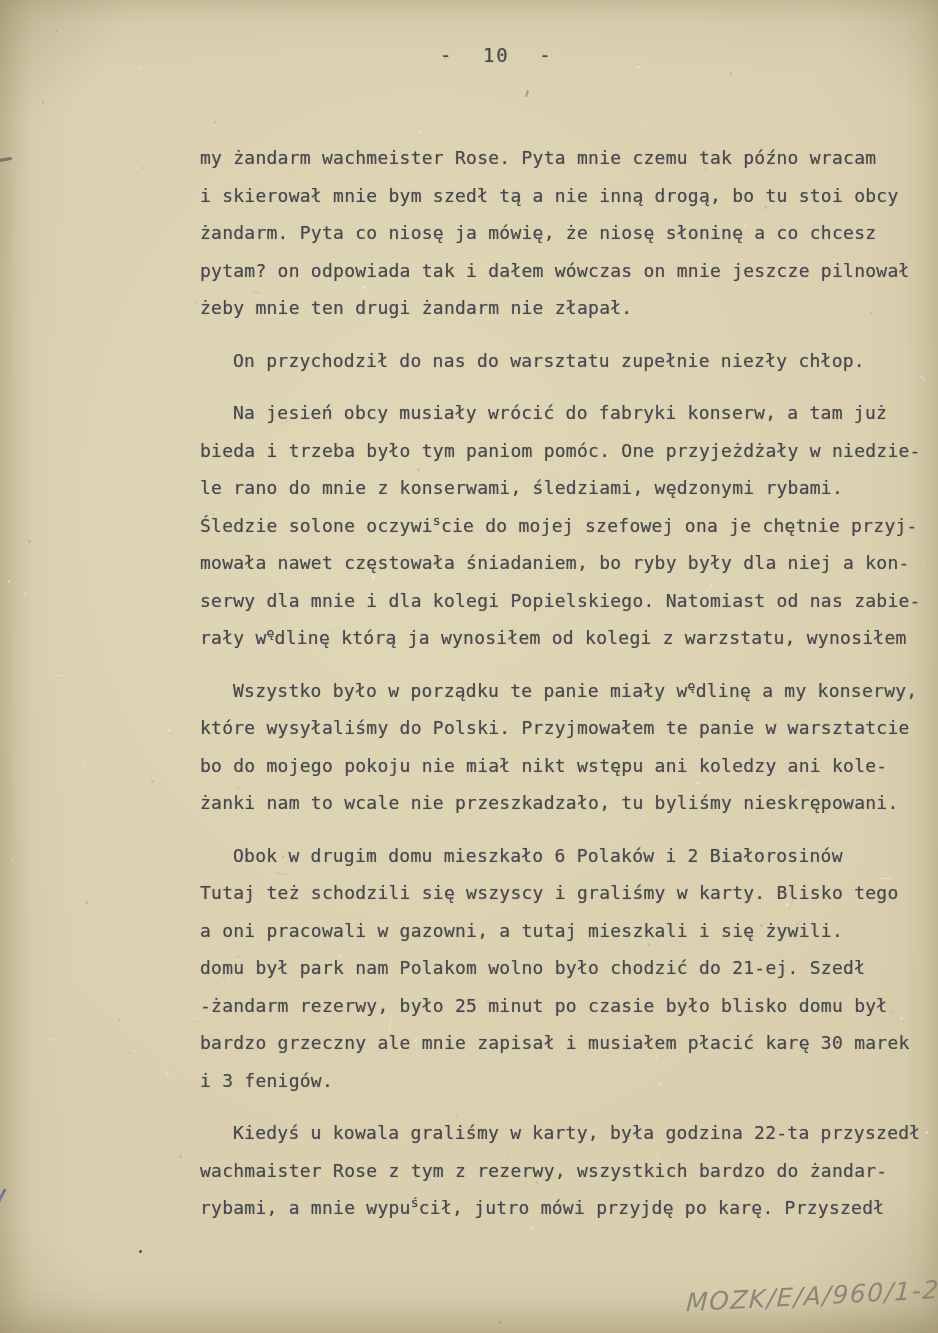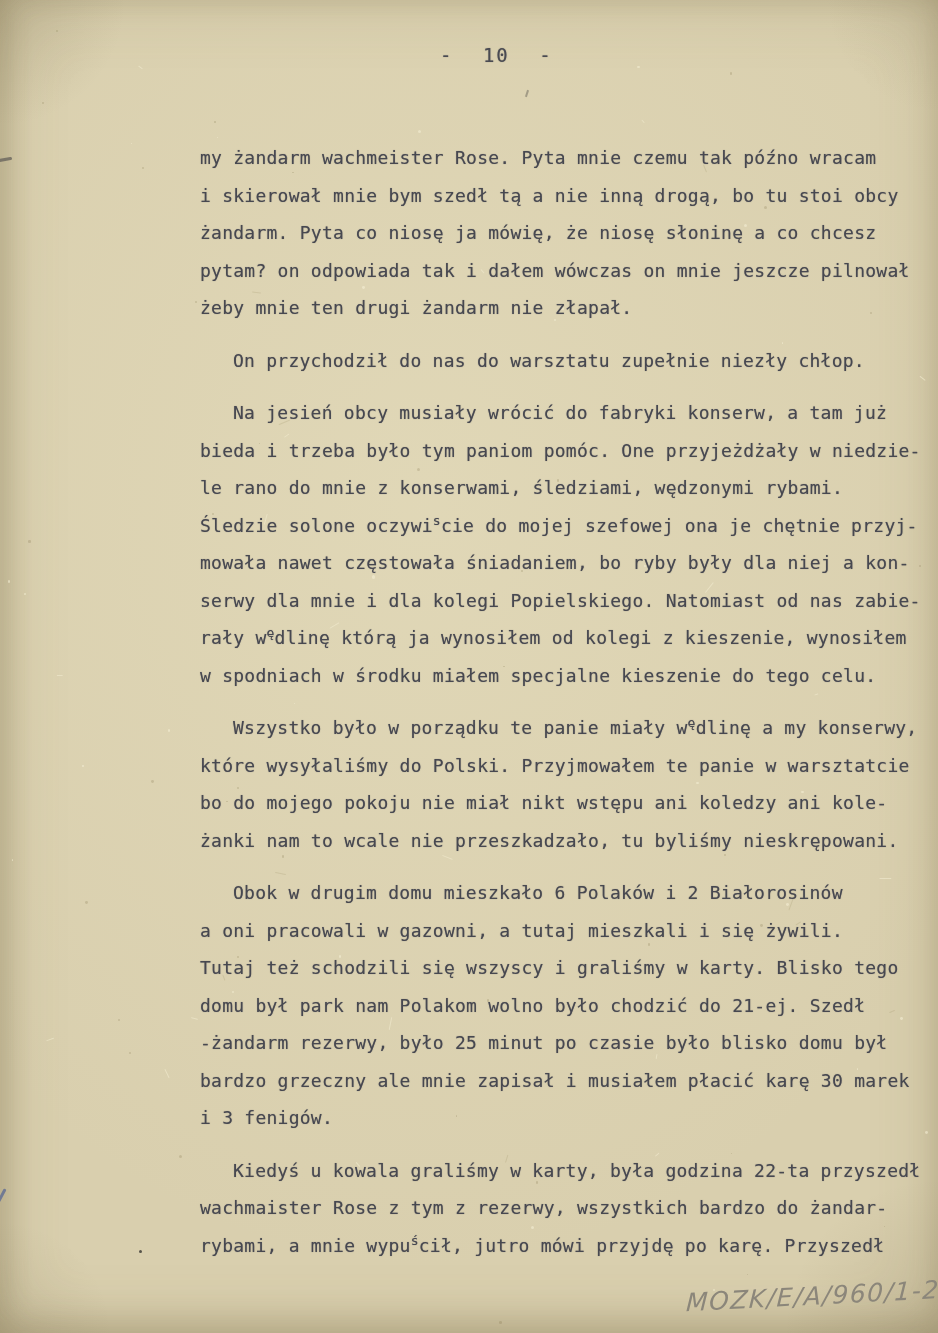--- a/index.html
+++ b/index.html
@@ -214,33 +214,32 @@
     <div class="para">
       <div class="line indent">On przychodził do nas do warsztatu zupełnie niezły chłop.</div>
     </div>
     <div class="para">
       <div class="line indent">Na jesień obcy musiały wrócić do fabryki konserw, a tam już</div>
       <div class="line">bieda i trzeba było tym paniom pomóc. One przyjeżdżały w niedzie-</div>
       <div class="line">le rano do mnie z konserwami, śledziami, wędzonymi rybami.</div>
       <div class="line"><span>Śledzie solone oczywi</span><span class="sup">s</span><span>cie do mojej szefowej ona je chętnie przyj-</span></div>
       <div class="line">mowała nawet częstowała śniadaniem, bo ryby były dla niej a kon-</div>
       <div class="line">serwy dla mnie i dla kolegi Popielskiego. Natomiast od nas zabie-</div>
-      <div class="line"><span>rały w</span><span class="sup">ę</span><span>dlinę którą ja wynosiłem od kolegi z kieszenie, wynosiłem</span></div>
-      <div class="line">w spodniach w środku miałem specjalne kieszenie do tego celu.</div>
+      <div class="line"><span>rały w</span><span class="sup">ę</span><span>dlinę którą ja wynosiłem od kolegi z warzstatu, wynosiłem</span></div>
     </div>
     <div class="para">
       <div class="line indent"><span>Wszystko było w porządku te panie miały w</span><span class="sup">ę</span><span>dlinę a my konserwy,</span></div>
       <div class="line">które wysyłaliśmy do Polski. Przyjmowałem te panie w warsztatcie</div>
       <div class="line">bo do mojego pokoju nie miał nikt wstępu ani koledzy ani kole-</div>
       <div class="line">żanki nam to wcale nie przeszkadzało, tu byliśmy nieskrępowani.</div>
     </div>
     <div class="para space-before">
       <div class="line indent">Obok w drugim domu mieszkało 6 Polaków i 2 Białorosinów</div>
+      <div class="line">Tutaj też schodzili się wszyscy i graliśmy w karty. Blisko tego</div>
       <div class="line">a oni pracowali w gazowni, a tutaj mieszkali i się żywili.</div>
-      <div class="line">Tutaj też schodzili się wszyscy i graliśmy w karty. Blisko tego</div>
       <div class="line">domu był park nam Polakom wolno było chodzić do 21-ej. Szedł</div>
       <div class="line">-żandarm rezerwy, było 25 minut po czasie było blisko domu był</div>
       <div class="line">bardzo grzeczny ale mnie zapisał i musiałem płacić karę 30 marek</div>
       <div class="line">i 3 fenigów.</div>
     </div>
     <div class="para space-before">
       <div class="line indent">Kiedyś u kowala graliśmy w karty, była godzina 22-ta przyszedł</div>
       <div class="line">wachmaister Rose z tym z rezerwy, wszystkich bardzo do żandar-</div>
       <div class="line"><span>rybami, a mnie wypu</span><span class="sup">ś</span><span>cił, jutro mówi przyjdę po karę. Przyszedł</span></div>
     </div>

